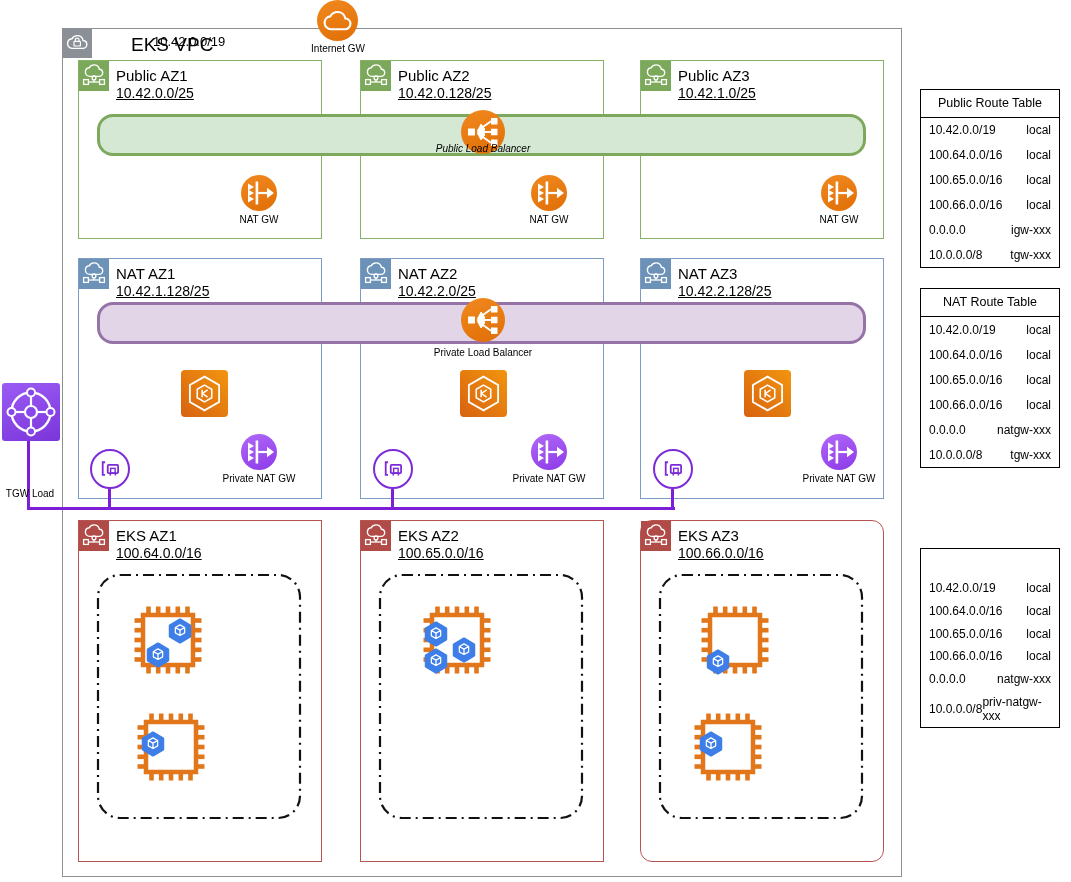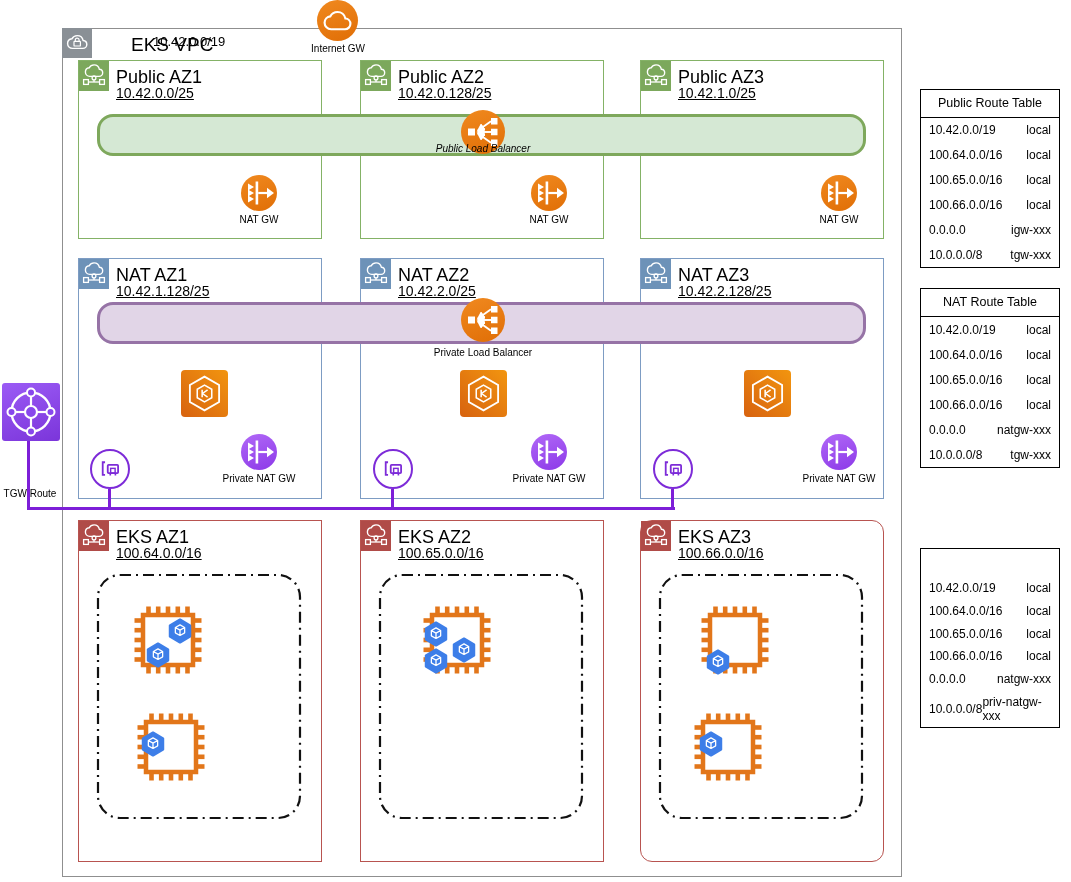--- a/index.html
+++ b/index.html
@@ -12,21 +12,21 @@
   .vpc-cidr{position:absolute;left:153px;top:34px;font-size:13px;}
   
   .subnet{position:absolute;width:242px;background:#fff;}
   .sb-public{border:1px solid #84b266;}
   .sb-nat{border:1px solid #7d9cc3;}
   .sb-eks{border:1px solid #b85450;}
   .hdr-icon{position:absolute;left:0;top:0;width:30px;height:30px;}
   .hi-public{background:#7ca85c;color:#7ca85c;}
   .hi-nat{background:#6d92b8;color:#6d92b8;}
   .hi-eks{background:#b04b48;color:#b04b48;}
-  .s-title{position:absolute;left:37px;top:6px;font-size:18px;white-space:nowrap;}
+  .s-title{position:absolute;left:37px;top:6px;font-size:15px;white-space:nowrap;}
   .s-cidr{position:absolute;left:37px;top:24px;font-size:14px;white-space:nowrap;text-decoration:underline;}
   
   .lb-bar{position:absolute;left:97px;width:763px;height:36px;border-radius:16px;}
   .lb-public{top:114px;background:#d5e8d4;border:3px solid #7ea85c;}
   .lb-private{top:302px;background:#e1d5e7;border:3px solid #9673a6;}
   .circle{position:absolute;border-radius:50%;}
   .c-orange{background:linear-gradient(160deg,#f0891f,#e06e06);}
   .c-purple{background:linear-gradient(160deg,#b168f7,#8c3ae8);}
   .lbl{position:absolute;font-size:10px;text-align:center;white-space:nowrap;}
   
@@ -260,21 +260,21 @@
 
   <div class="pline" style="left:27px;top:441px;width:3px;height:69px;"></div>
   <div class="pline" style="left:27px;top:507px;width:648px;height:3px;"></div>
   <div class="pline" style="left:108px;top:489px;width:3px;height:18px;"></div>
   <div class="pline" style="left:391px;top:489px;width:3px;height:18px;"></div>
   <div class="pline" style="left:671px;top:489px;width:3px;height:18px;"></div>
 
   <div class="tgw-sq"><svg width="58" height="58" viewBox="0 0 58 58">
         <use href="#g-tgw"></use>
       </svg></div>
-  <div class="lbl" style="left:1px;top:488px;width:58px;">TGW Route</div>
+  <div class="lbl" style="left:1px;top:488px;width:58px;">TGW Load</div>
 
   <div class="eni" style="left:90px;top:449px;"><svg width="36" height="36" viewBox="0 0 40 40">
         <use href="#g-eni"></use>
       </svg></div>
   <div class="eni" style="left:373px;top:449px;"><svg width="36" height="36" viewBox="0 0 40 40">
         <use href="#g-eni"></use>
       </svg></div>
   <div class="eni" style="left:653px;top:449px;"><svg width="36" height="36" viewBox="0 0 40 40">
         <use href="#g-eni"></use>
       </svg></div>

